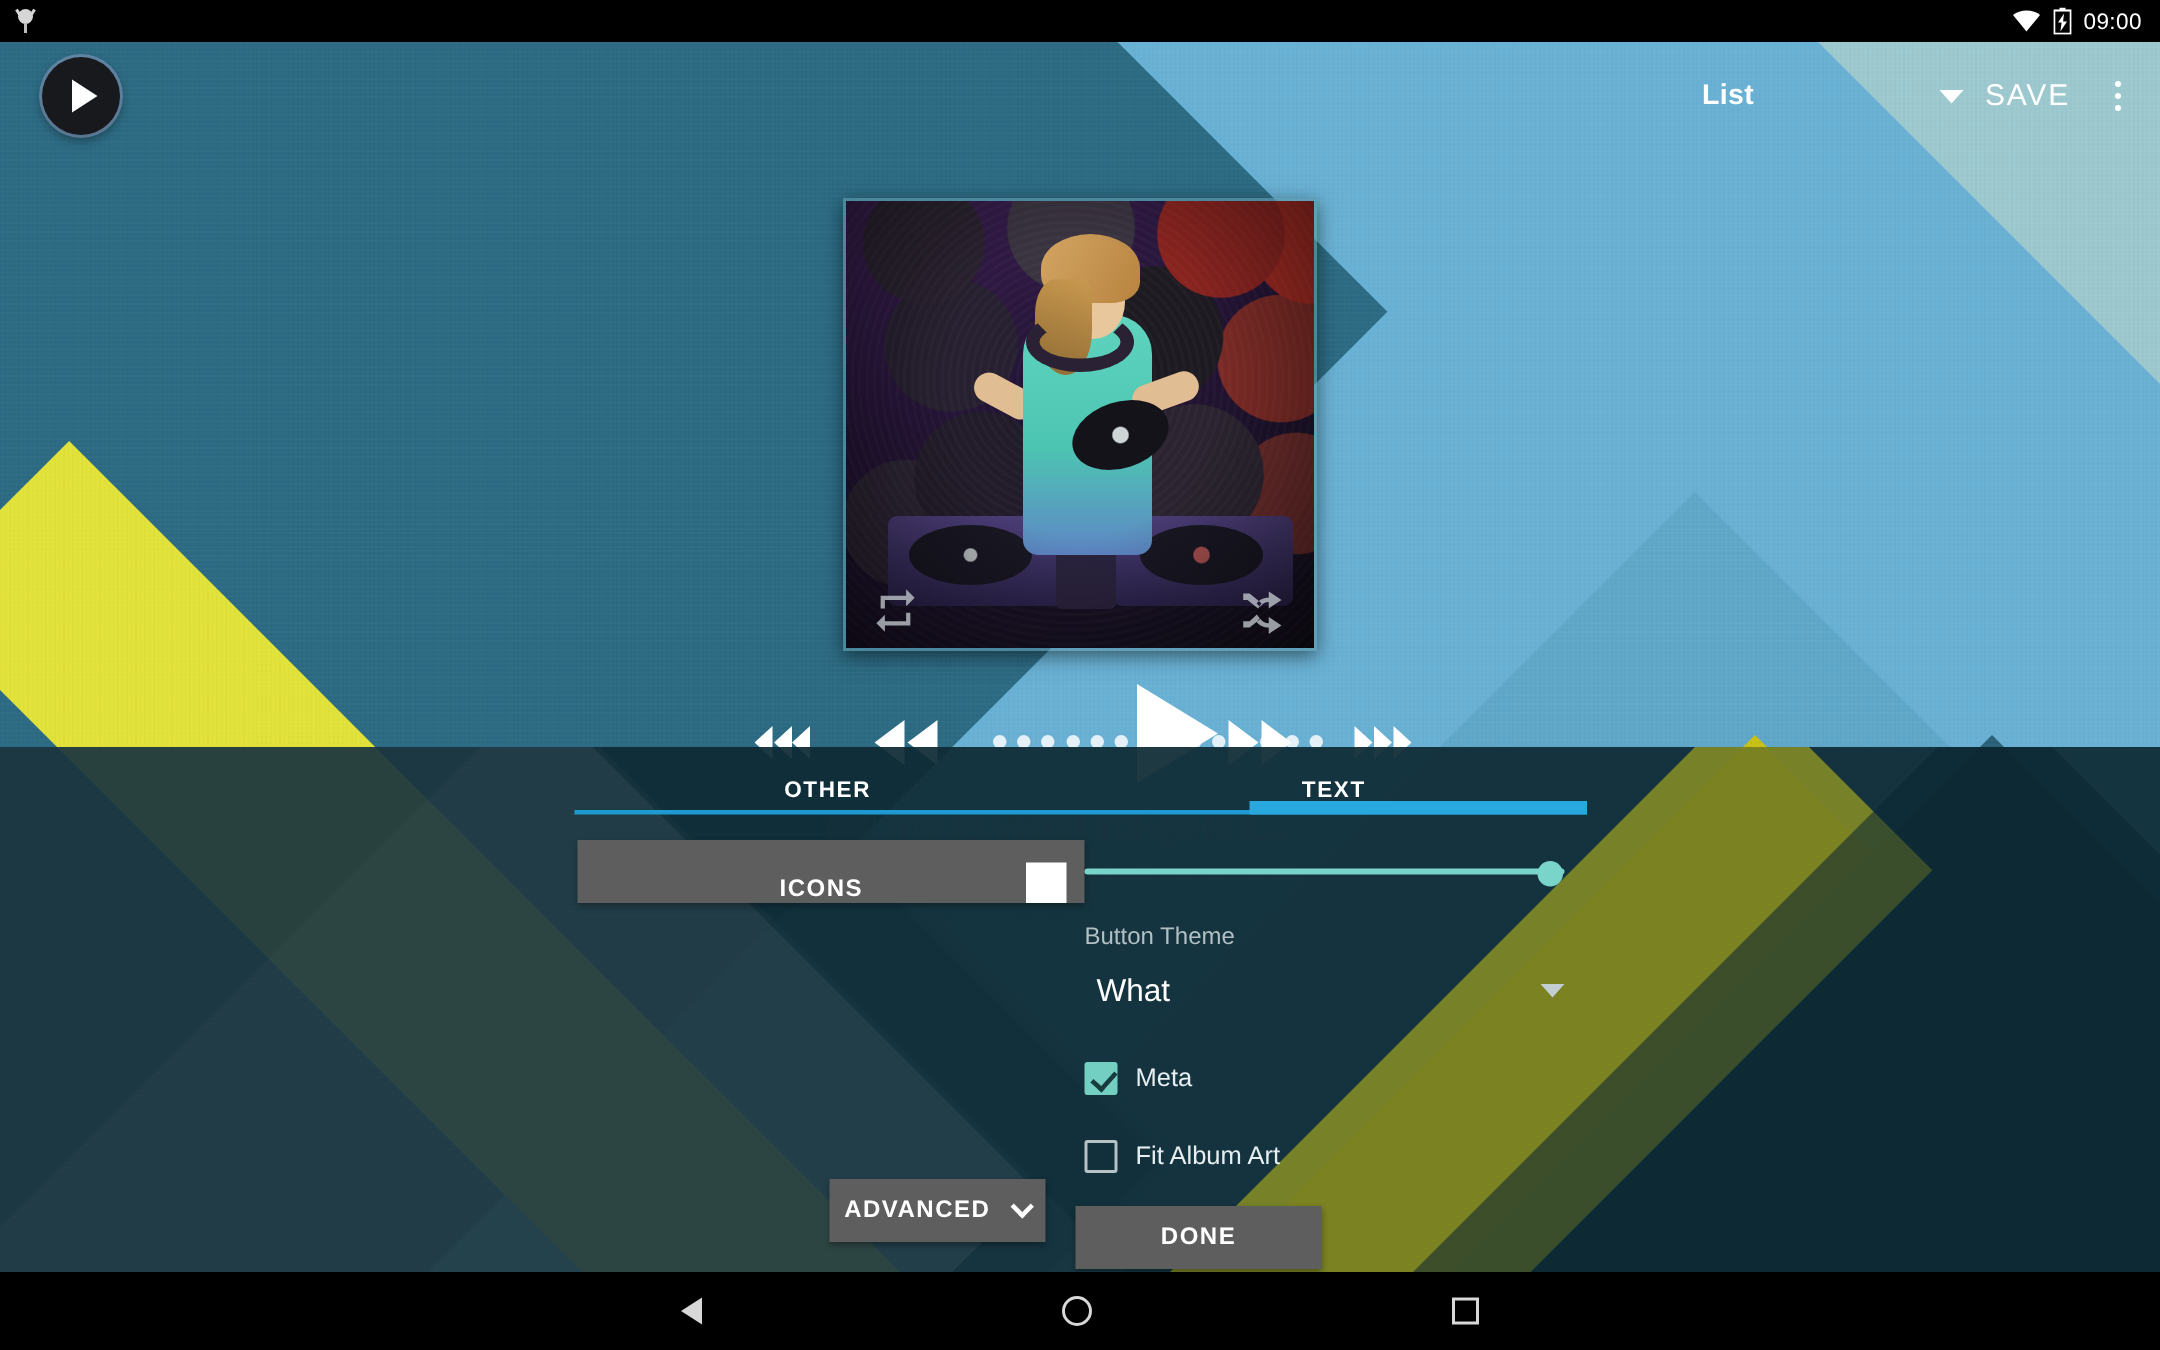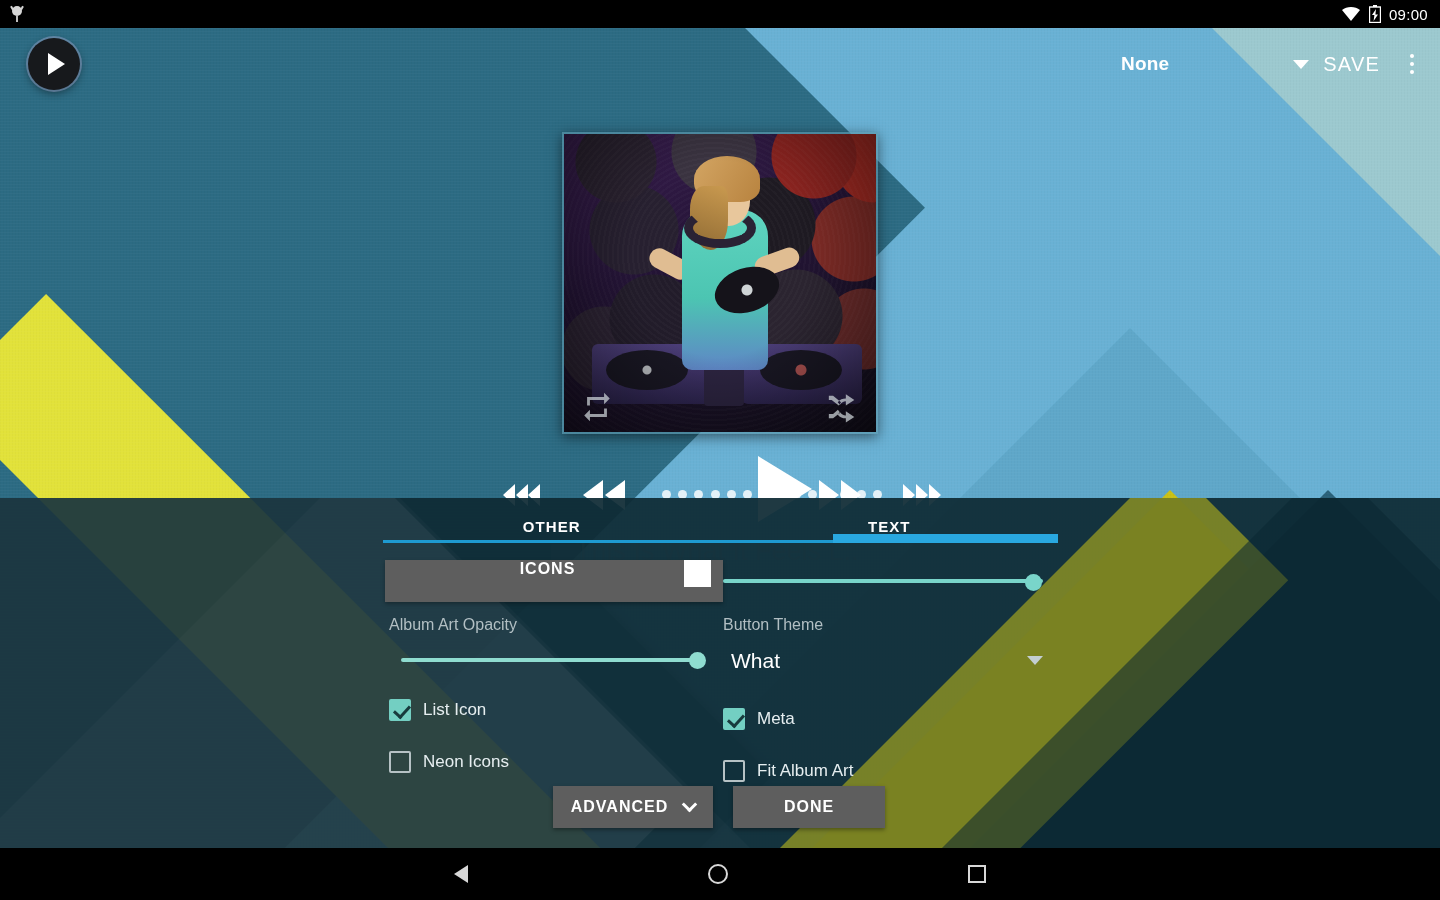--- a/index.html
+++ b/index.html
@@ -139,21 +139,21 @@
   
   .panel { position:absolute; left:383px; top:0; width:675px; height:350px; z-index:34; }
 
   .tabs { position:absolute; left:0; top:10px; width:675px; height:42px; display:flex; }
   .tab { flex:1; text-align:center; color:#fff; font-size:15px; font-weight:bold; letter-spacing:1.1px;
          line-height:38px; }
   .tab-underline { position:absolute; left:0; top:42px; width:675px; height:3px; background:#1e9ad1; }
   .tab-indicator { position:absolute; left:450px; top:36px; width:225px; height:9px; background:#29a8e0; }
 
   .iconsbar { position:absolute; left:2px; top:62px; width:338px; height:42px; background:#5e5e5e;
-              display:flex; align-items:flex-start; box-shadow:0 2px 4px rgba(0,0,0,.3); }
+              display:flex; align-items:flex-end; box-shadow:0 2px 4px rgba(0,0,0,.3); }
   .iconsbar-label { flex:1; text-align:center; color:#fff; font-size:16px; font-weight:bold; letter-spacing:1px;
                     padding-left:26px; }
   .iconsbar-swatch { width:27px; height:27px; background:#fff; margin-right:12px; }
 
   .topslider { position:absolute; left:340px; top:76px; width:320px; height:14px; }
   .topslider .track { position:absolute; left:0; top:5px; width:320px; height:4px; background:#79d5ca; border-radius:2px; }
   .topslider .knob { position:absolute; left:302px; top:0; width:17px; height:17px; background:#79d5ca; border-radius:50%; }
 
   .col-l { position:absolute; left:6px; top:118px; width:320px; }
   .col-r { position:absolute; left:340px; top:118px; width:330px; }
@@ -172,22 +172,22 @@
   .cbox { width:22px; height:22px; border:2px solid #b6c2c5; border-radius:2px; background:transparent; }
   .cbox.on { background:#73cfc2; border-color:#73cfc2; position:relative; }
   .cbox.on:after { content:""; position:absolute; left:6px; top:1px; width:7px; height:13px;
                    border-right:3px solid #183b3d; border-bottom:3px solid #183b3d; transform:rotate(42deg); }
   .check-label { color:#e6eef0; font-size:17px; }
 
   .btnrow { position:absolute; left:170px; top:288px; width:340px; display:flex; gap:20px; }
   .btn { background:#5e5e5e; color:#fff; font-size:16px; font-weight:bold; letter-spacing:1px;
          height:42px; display:flex; align-items:center; justify-content:center; gap:16px;
          box-shadow:0 2px 4px rgba(0,0,0,.35); }
-  .btn-adv { width:160px; }
-  .btn-done { width:152px; }
+  .btn-adv { width:144px; }
+  .btn-done { width:164px;margin-top:18px; }
   .chev { width:11px; height:11px; border-right:3px solid #fff; border-bottom:3px solid #fff;
           transform:rotate(45deg); margin-top:-5px; }
 
   
   .navbar { position:absolute; left:0; bottom:0; width:1440px; height:52px; background:#000; z-index:60;
             display:flex; align-items:center; justify-content:center; gap:240px; }
   .nav-back { width:0;height:0; border-right:14px solid #d8d8d8; border-top:9px solid transparent;
               border-bottom:9px solid transparent; }
   .nav-home { width:20px; height:20px; border:2px solid #d8d8d8; border-radius:50%; }
   .nav-rec { width:18px; height:18px; border:2px solid #d8d8d8; }
@@ -297,21 +297,21 @@
         <path fill="#fff" d="M7 4L3 10h2.4L4.6 16 9 9.4H6.4z"></path>
       </svg>
       <span class="sb-clock">09:00</span>
     </div>
   </div>
 
   <div class="fab-play">
     <span class="tri"></span>
   </div>
   <div class="tb-right">
-    <span class="tb-thin">None</span>
+    <span class="tb-thin">List</span>
     <span class="tb-caret"></span>
     <span class="tb-save">SAVE</span>
     <span class="tb-dots">
         <i></i>
         <i></i>
         <i></i>
       </span>
   </div>
 
   <div class="overlay">
@@ -332,35 +332,20 @@
       <div class="iconsbar">
         <span class="iconsbar-label">ICONS</span>
         <span class="iconsbar-swatch"></span>
       </div>
 
       <div class="topslider">
         <div class="track"></div>
         <div class="knob"></div>
       </div>
 
-      <div class="col-l">
-        <div class="field-label">Album Art Opacity</div>
-        <div class="opacity-slider">
-          <div class="track"></div>
-          <div class="knob"></div>
-        </div>
-        <div class="checkrow">
-          <span class="cbox on"></span>
-          <span class="check-label">List Icon</span>
-        </div>
-        <div class="checkrow">
-          <span class="cbox"></span>
-          <span class="check-label">Neon Icons</span>
-        </div>
-      </div>
 
       <div class="col-r">
         <div class="field-label">Button Theme</div>
         <div class="dropdown">
           <span class="dd-value">What</span>
           <span class="dd-caret"></span>
         </div>
         <div class="checkrow">
           <span class="cbox on"></span>
           <span class="check-label">Meta</span>

